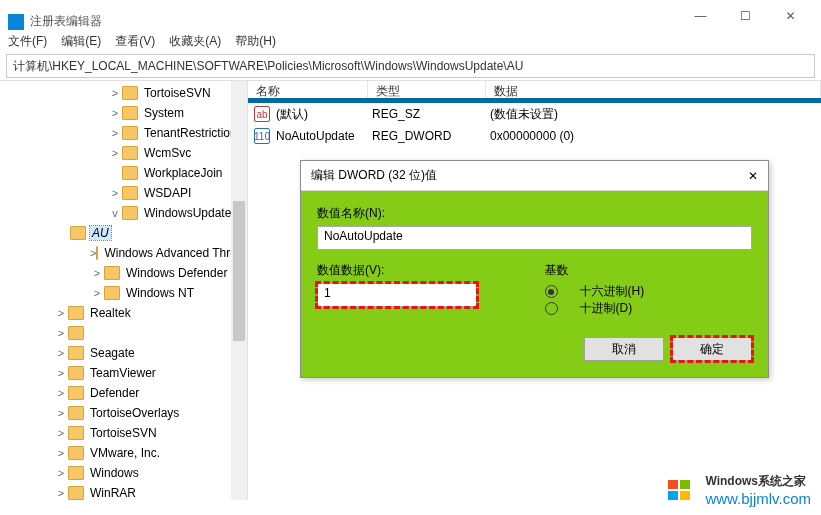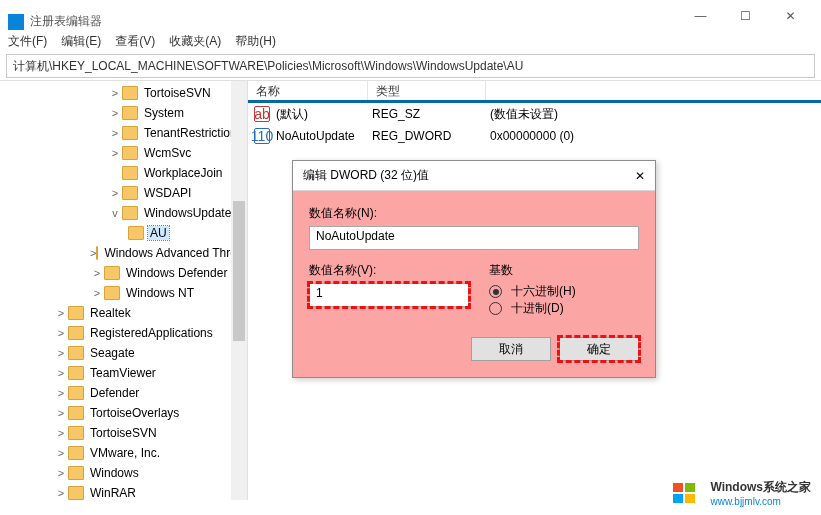--- a/index.html
+++ b/index.html
@@ -12,52 +12,52 @@
 .menubar{height:22px;display:flex;align-items:center;padding:2px 8px;gap:14px;color:#333}
 .pathbar{height:24px;border:1px solid #c8c8c8;margin:2px 6px;display:flex;align-items:center;padding:2px 6px;color:#333}
 .main{display:flex;height:420px;border-top:1px solid #e0e0e0}
 .tree{width:248px;border-right:1px solid #e0e0e0;overflow:hidden;position:relative;padding:2px 0}
 .tree-inner{position:relative}
 .tree-row{display:flex;align-items:center;height:20px;white-space:nowrap}
 .exp{width:14px;text-align:center;color:#6b6b6b;font-size:11px}
 .fld{width:16px;height:14px;background:#f6c667;border:1px solid #d8a43a;margin-right:4px;border-radius:1px}
 .tree-row.sel .lbl{background:#cde8ff;outline:1px dotted #3a8fd6}
 .lbl{padding:0 2px}
-.listhdr{display:flex;height:22px;border-bottom:3px solid #0369a1}
+.listhdr{display:flex;height:22px;border-bottom:5px solid #0369a1}
 .listhdr>div{padding:2px 8px;border-right:1px solid #e5e5e5;color:#333}
 .col-name{width:120px}
 .col-type{width:118px}
 .col-data{flex:1}
 .listbody{padding:0}
 .listrow{display:flex;height:22px;align-items:center}
-.listrow .ic{width:16px;height:16px;margin:0 6px;border:1px solid #bbb;border-radius:2px;font-size:14px;display:flex;align-items:center;justify-content:center}
+.listrow .ic{width:16px;height:16px;margin:0 6px;border:1px solid #bbb;border-radius:2px;font-size:10px;display:flex;align-items:center;justify-content:center}
 .ic.str{color:#c23939;border-color:#c23939;background:#fff}
 .ic.bin{color:#2a6db8;border-color:#2a6db8;background:#fff}
 .listrow .c1{width:96px}
 .listrow .c2{width:118px}
 .listrow .c3{flex:1}
-.dialog{position:absolute;left:292px;top:160px;width:364px;background:#fca5a5;border:1px solid #8c8c8c;box-shadow:2px 2px 6px rgba(0,0,0,.2)}
+.dialog{position:absolute;left:300px;top:160px;width:469px;background:#84cc16;border:1px solid #8c8c8c;box-shadow:2px 2px 6px rgba(0,0,0,.2)}
 .dlg-title{height:30px;background:#fff;display:flex;align-items:center;padding:0 10px;border-bottom:1px solid #d8d8d8}
 .dlg-title .t{flex:1}
 .dlg-body{padding:14px 16px 16px}
 .dlg-label{margin-bottom:4px}
 .dlg-field{width:100%;height:24px;border:1px solid #a8a8a8;background:#fff;padding:2px 6px;margin-bottom:12px}
 .dlg-row{display:flex;gap:20px}
 .dlg-col{flex:1}
 .value-input{width:160px;height:24px;border:1px solid #a8a8a8;background:#fff;padding:2px 6px}
-.radio-row{display:flex;align-items:center;gap:9px;margin:0 0}
+.radio-row{display:flex;align-items:center;gap:22px;margin:0 0}
 .radio{width:13px;height:13px;border:1px solid #333;border-radius:50%;display:inline-flex;align-items:center;justify-content:center}
 .radio.checked::after{content:"";width:6px;height:6px;background:#333;border-radius:50%}
 .dlg-btns{display:flex;justify-content:flex-end;gap:8px;margin-top:20px}
 .btn{width:80px;height:24px;border:1px solid #a0a0a0;background:#e1e1e1;display:flex;align-items:center;justify-content:center}
 .hl-red{outline:3px dashed #e11;outline-offset:-1px}
 .watermark{position:absolute;right:10px;bottom:8px;display:flex;align-items:center;gap:14px}
 .wm-ic{width:24px;height:24px}
 .wm-txt .l1{font-size:14px;color:#333;font-weight:600}
-.wm-txt .l2{font-size:10px;color:#0a84d8}
+.wm-txt .l2{font-size:15px;color:#0a84d8}
 .vscroll{position:absolute;right:0;top:0;bottom:0;width:16px;background:#f0f0f0}
 .vscroll .thumb{position:absolute;left:2px;right:2px;top:120px;height:140px;background:#c8c8c8}
 </style>
 </head>
 <body>
 
 <div class="titlebar">
   <span class="app-icon"></span>
   <span class="title">注册表编辑器</span>
   <div class="winbtns">
@@ -110,21 +110,21 @@
         <div class="tree-row" style="padding-left: 108px;">
           <span class="exp">&gt;</span>
           <span class="fld"></span>
           <span class="lbl">WSDAPI</span>
         </div>
         <div class="tree-row" style="padding-left: 108px;">
           <span class="exp">v</span>
           <span class="fld"></span>
           <span class="lbl">WindowsUpdate</span>
         </div>
-        <div class="tree-row sel" style="padding-left: 114px;">
+        <div class="tree-row sel" style="padding-left: 56px; font-style: italic;">
           <span class="exp"></span>
           <span class="fld"></span>
           <span class="lbl">AU</span>
         </div>
         <div class="tree-row" style="padding-left: 90px;">
           <span class="exp">&gt;</span>
           <span class="fld"></span>
           <span class="lbl">Windows Advanced Threat Protection</span>
         </div>
         <div class="tree-row" style="padding-left: 90px;">
@@ -138,21 +138,20 @@
           <span class="lbl">Windows NT</span>
         </div>
         <div class="tree-row" style="padding-left: 54px;">
           <span class="exp">&gt;</span>
           <span class="fld"></span>
           <span class="lbl">Realtek</span>
         </div>
         <div class="tree-row" style="padding-left: 54px;">
           <span class="exp">&gt;</span>
           <span class="fld"></span>
-          <span class="lbl">RegisteredApplications</span>
         </div>
         <div class="tree-row" style="padding-left: 54px;">
           <span class="exp">&gt;</span>
           <span class="fld"></span>
           <span class="lbl">Seagate</span>
         </div>
         <div class="tree-row" style="padding-left: 54px;">
           <span class="exp">&gt;</span>
           <span class="fld"></span>
           <span class="lbl">TeamViewer</span>
@@ -189,20 +188,21 @@
         </div>
       </div>
     <div class="vscroll">
         <div class="thumb"></div>
       </div>
   </div>
   <div style="flex:1">
     <div class="listhdr">
       <div class="col-name">名称</div>
       <div class="col-type">类型</div>
+      <div class="col-data">数据</div>
     </div>
     <div class="listbody" id="listbody">
         <div class="listrow">
           <span class="ic str">ab</span>
           <span class="c1">(默认)</span>
           <span class="c2">REG_SZ</span>
           <span class="c3">(数值未设置)</span>
         </div>
         <div class="listrow">
           <span class="ic bin">110</span>
@@ -217,21 +217,21 @@
 <div class="dialog">
   <div class="dlg-title">
     <span class="t">编辑 DWORD (32 位)值</span>
     <span>✕</span>
   </div>
   <div class="dlg-body">
     <div class="dlg-label">数值名称(N):</div>
     <div class="dlg-field">NoAutoUpdate</div>
     <div class="dlg-row">
       <div class="dlg-col">
-        <div class="dlg-label">数值名称(V):</div>
+        <div class="dlg-label">数值数据(V):</div>
         <div class="value-input hl-red">1</div>
       </div>
       <div class="dlg-col">
         <div class="dlg-label">基数</div>
         <div class="radio-row">
           <span class="radio checked"></span>
           <span>十六进制(H)</span>
         </div>
         <div class="radio-row">
           <span class="radio"></span>

